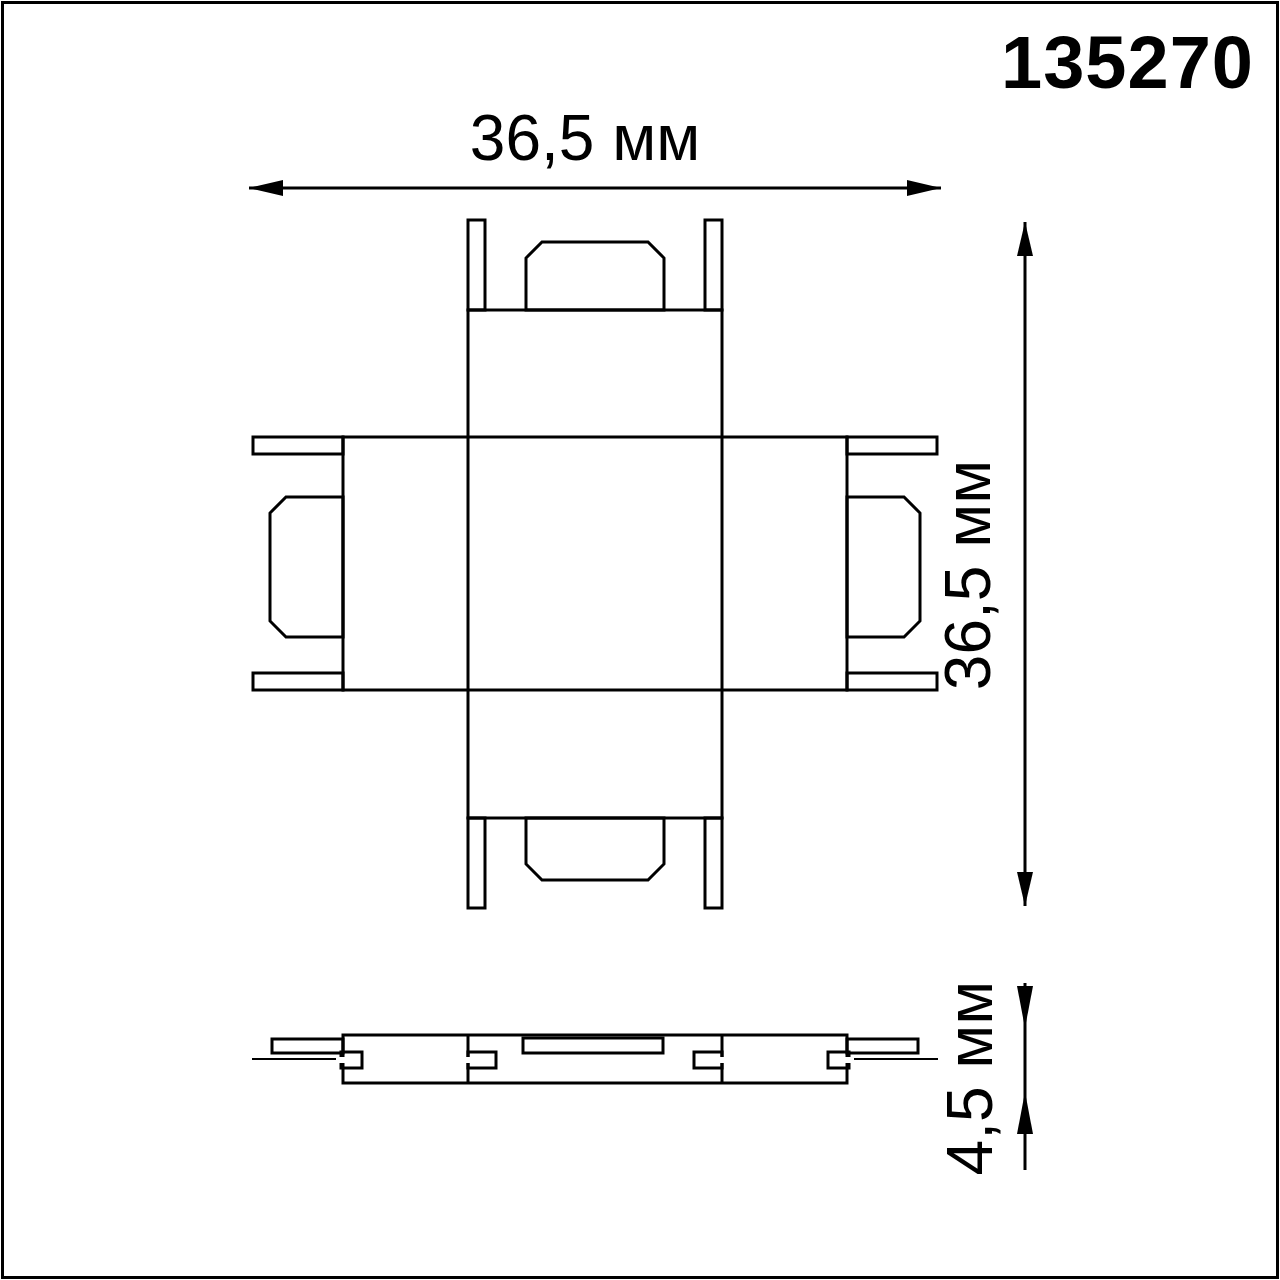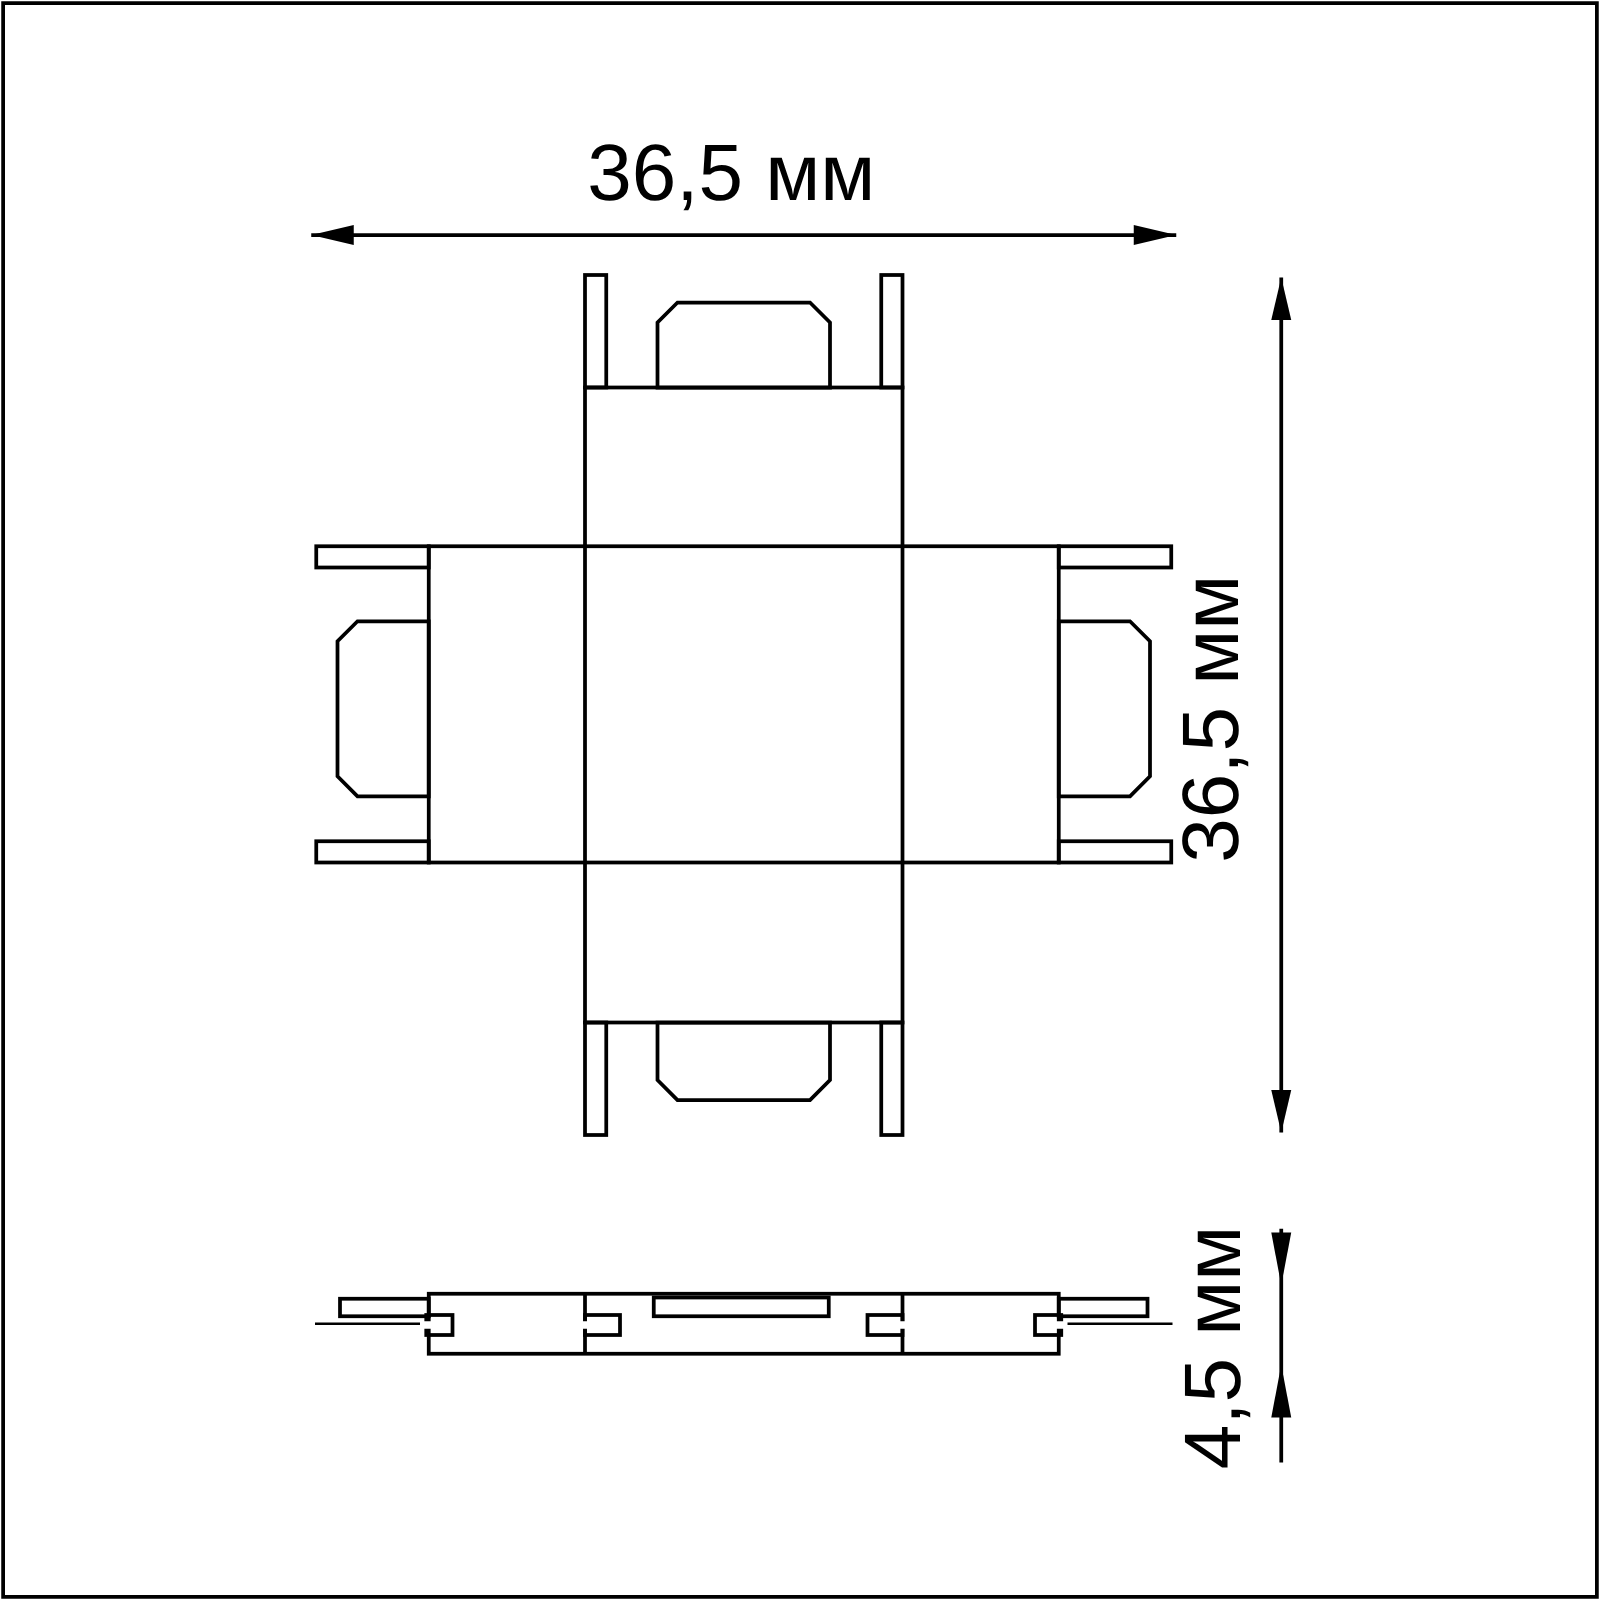--- a/index.html
+++ b/index.html
@@ -97,18 +97,19 @@
       <polygon points="1025,906 1017,872 1033,872" fill="#000" stroke="none"></polygon>
     </g>
 
     <g>
       <line x1="1025" y1="983" x2="1025" y2="1170"></line>
       <polygon points="1025,1028 1017,986 1033,986" fill="#000" stroke="none"></polygon>
       <polygon points="1025,1092 1017,1134 1033,1134" fill="#000" stroke="none"></polygon>
     </g>
   </svg>
 
+  <div class="label code">135270</div>
   <div class="label dim-top">36,5 мм</div>
   <div class="label dim-rot dim-right">36,5 мм</div>
   <div class="label dim-rot dim-small">4,5 мм</div>
 
   <div class="frame"></div>
 </div>
 
 </body></html>

